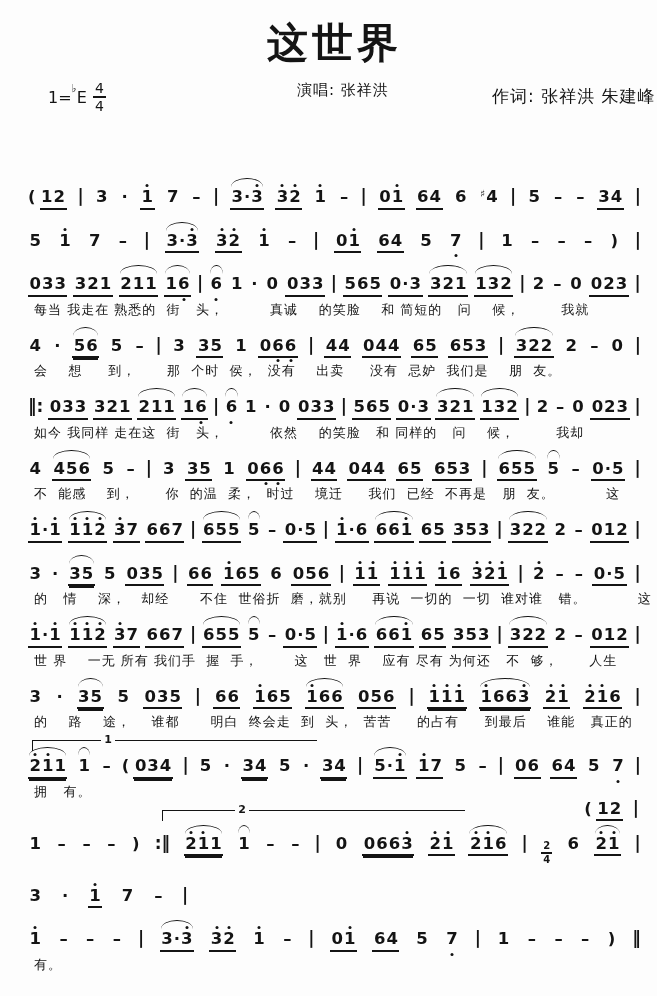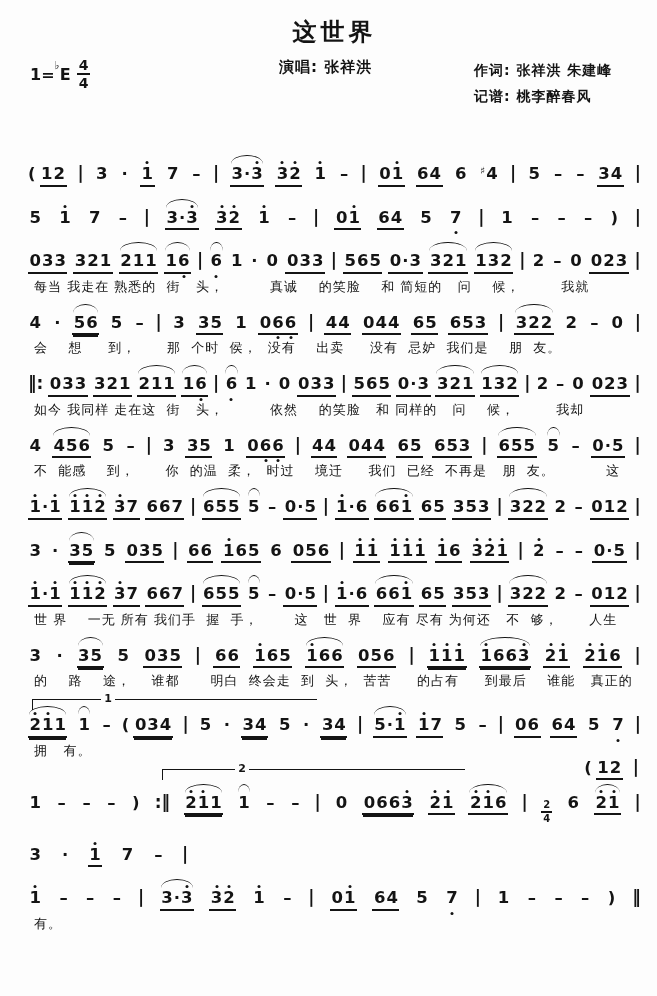--- a/index.html
+++ b/index.html
@@ -9,40 +9,40 @@
     margin:0 auto;
     background:#fdfdfd;
     color:#141414;
     font-family:"DejaVu Sans","Liberation Sans",sans-serif;
     box-sizing:border-box;
     padding:8px 14px 6px 26px;
     overflow:hidden;
   }
   
   .title{
-    text-align:center;font-size:24px;font-weight:bold;
+    text-align:center;font-size:41px;font-weight:bold;
     letter-spacing:4px;margin:8px 0 4px 0;
   }
-  .meta{position:relative;height:96px;font-weight:bold;}
+  .meta{position:relative;height:96px;font-weight:normal;margin-left:18px;}
   .keysig{
     position:absolute;left:4px;top:6px;
     font-size:16px;display:flex;align-items:center;gap:6px;
   }
   .keysig .flat{font-size:11px;vertical-align:super;position:relative;top:-5px;}
   .stackfrac{display:inline-flex;flex-direction:column;align-items:center;line-height:1;}
   .stackfrac .top{border-bottom:2px solid #141414;padding:0 2px 1px 2px;}
   .stackfrac .bot{padding-top:1px;}
   .keysig .stackfrac{font-size:14px;}
   .singer{
     position:absolute;left:253px;top:6px;
     font-size:15px;letter-spacing:1px;
   }
   .credits{
     position:absolute;left:448px;top:6px;
-    font-size:14px;line-height:1.85;letter-spacing:1px;white-space:nowrap;
+    font-size:17px;line-height:1.85;letter-spacing:1px;white-space:nowrap;
   }
   
   .music{margin-top:4px;}
   .system{position:relative;margin-bottom:6px;}
   .notes-line{
     display:flex;justify-content:space-between;align-items:baseline;
     padding:13px 2px 3px 2px;
     font-size:16.5px;font-weight:bold;line-height:1;
   }
   .notes-line.left{justify-content:flex-start;gap:18px;}
@@ -103,21 +103,20 @@
     <div class="keysig">
       <span><span>1=</span><span class="flat">♭</span><span>E</span></span>
       <span class="stackfrac">
         <span class="top">4</span>
         <span class="bot">4</span>
       </span>
     </div>
     <div class="singer">演唱: 张祥洪</div>
     <div class="credits">
       <div>作词: 张祥洪 朱建峰</div>
-      <div>记谱: 桃李醉春风</div>
     </div>
   </div>
 
   <div class="music" id="music">
       <div class="system">
         <div class="notes-line">
           <span class="tok">
             <span class="pre">(</span>
             <span class="grp u1">
               <span class="ch">1</span>
@@ -969,20 +968,21 @@
           </span>
           <span class="tok">
             <span class="grp u1">
               <span class="ch">0</span>
               <span class="ch">·</span>
               <span class="ch">5</span>
             </span>
           </span>
           <span class="tok bar">|</span>
         </div>
+        <div class="lyrics-line">的   情    深，   却经      不住  世俗折  磨，就别     再说  一切的  一切  谁对谁   错。          这</div>
       </div>
       <div class="system">
         <div class="notes-line">
           <span class="tok">
             <span class="grp u1">
               <span class="ch oa">1</span>
               <span class="ch">·</span>
               <span class="ch oa">1</span>
             </span>
           </span>

